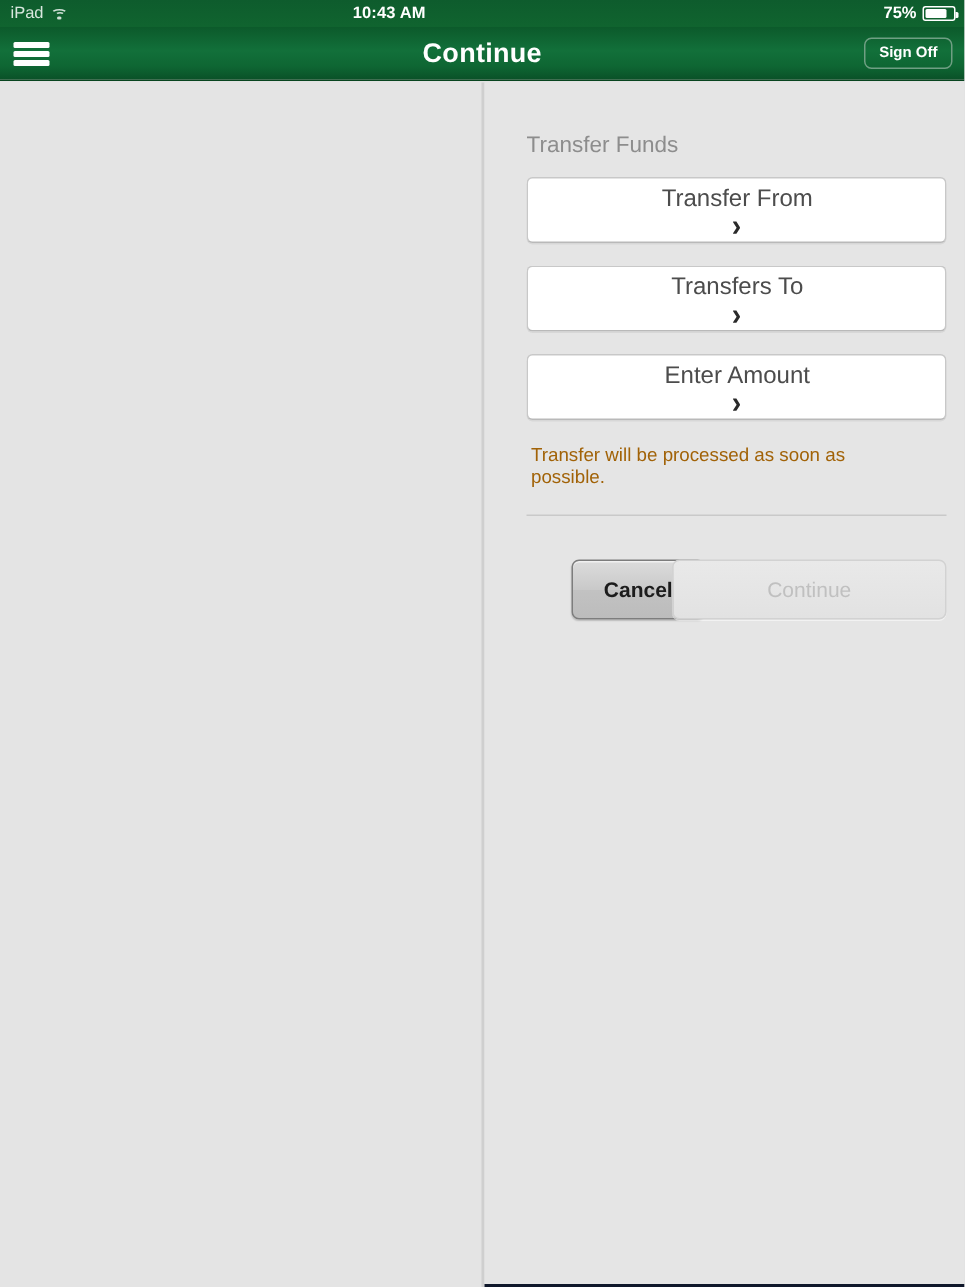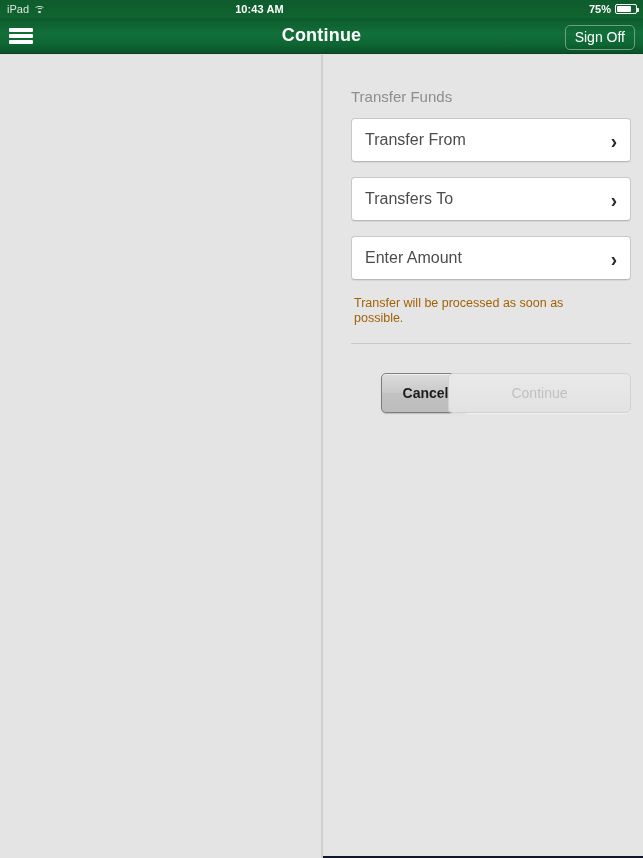--- a/index.html
+++ b/index.html
@@ -49,21 +49,21 @@
   }
   .hamburger{
     position:absolute; left:9px; top:8px; width:24px; height:20px;
     display:flex; flex-direction:column; justify-content:space-between; padding:2px 0;
     cursor:pointer;
   }
   .hamburger span{ display:block; height:4px; background:#ffffff; border-radius:1px; }
   .signoff{
     position:absolute; right:8px; top:7px;
     padding:4px 9px; border:1px solid #6f9f83; border-radius:5px;
-    color:#ffffff; font-size:14px; font-weight:normal; background:transparent;
+    color:#ffffff; font-size:10px; font-weight:bold; background:transparent;
     cursor:pointer; line-height:1.1;
   }
 
   
   .content{ position:absolute; top:55px; left:0; width:643px; height:803px; }
   .left-pane{
     position:absolute; left:0; top:0; width:321px; height:803px;
     background:#e4e4e4;
   }
   .divider{
@@ -79,25 +79,26 @@
   .section-title{
     position:absolute; left:28px; top:33px;
     font-size:15px; color:#8d8d8d;
   }
 
   .rows{ position:absolute; left:28px; top:63px; width:280px; }
   .row{
     height:44px; background:#ffffff;
     border:1px solid #c8c8c8; border-bottom-color:#b9b9b9;
     border-radius:4px;
-    display:flex; align-items:center; justify-content:space-between;
+    display:flex; align-items:center; justify-content:flex-end;
     padding:0 12px 0 13px;
     margin-bottom:15px;
     box-shadow:0 1px 0 rgba(0,0,0,0.06);
     cursor:pointer;
+    flex-direction:column;
   }
   .row-label{ font-size:16px; color:#4c4c4c; }
   .chev{
     font-size:19px; font-weight:bold; color:#2a2a2a; line-height:1;
     transform:scaleY(1.1); margin-right:1px;
   }
 
   .note{
     position:absolute; left:31px; top:241px; width:250px;
     font-size:12.5px; color:#a16207; line-height:1.22;

